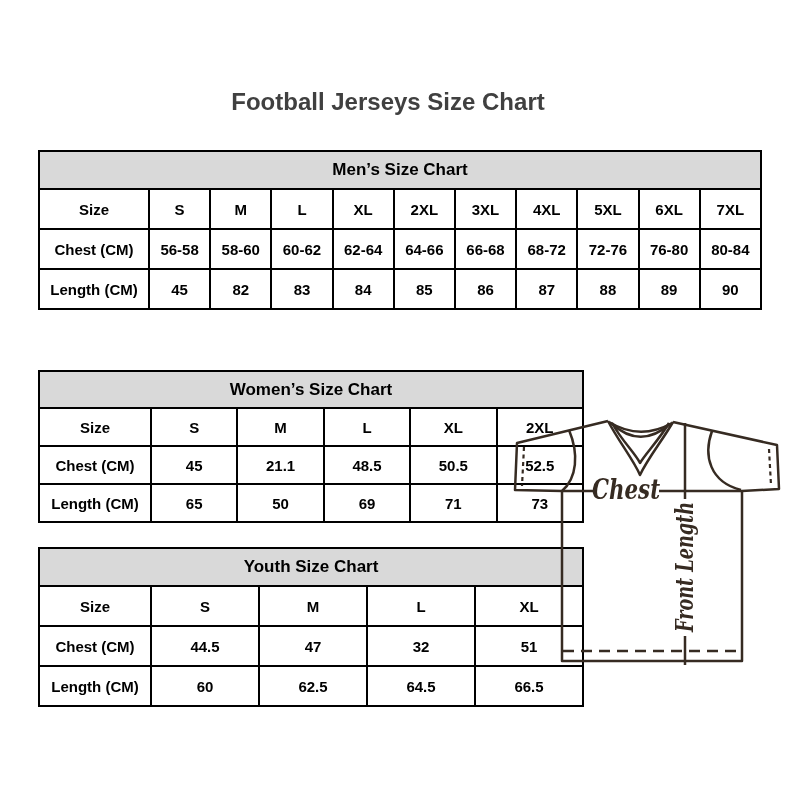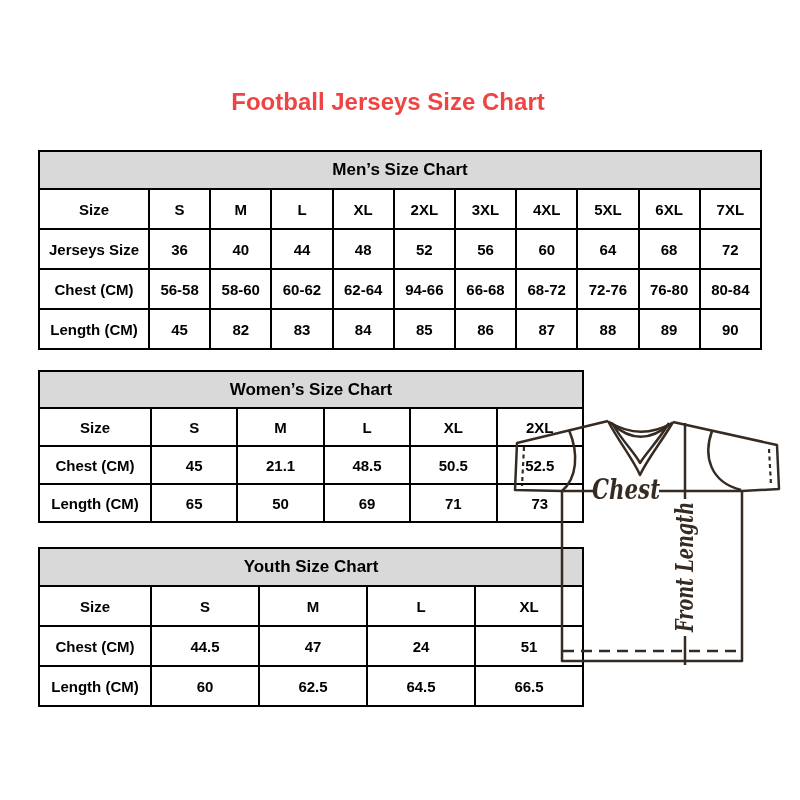--- a/index.html
+++ b/index.html
@@ -7,21 +7,21 @@
     --border:#000000;
     --line:#362b22;
   }
   html,body{margin:0;padding:0;background:#ffffff;}
   .page{
     position:relative;width:800px;height:800px;background:#ffffff;overflow:hidden;
     font-family:"Liberation Sans",sans-serif;color:#000;
   }
   .title{
     position:absolute;top:88px;left:0;width:776px;margin:0;
-    text-align:center;font-size:24px;font-weight:bold;color:#ef4444;
+    text-align:center;font-size:24px;font-weight:bold;color:#404040;
   }
   .tbl{border-collapse:collapse;table-layout:fixed;background:#fff;}
   .tbl th,.tbl td{
     border:2px solid var(--border);
     text-align:center;vertical-align:middle;
     font-weight:bold;color:#000;padding:0;overflow:hidden;white-space:nowrap;
   }
   .tbl th{background:var(--header-bg);font-size:17px;}
   .tbl td{font-size:15px;}
   .pos-men{position:absolute;left:38px;top:150px;}
@@ -83,39 +83,26 @@
             <td>L</td>
             <td>XL</td>
             <td>2XL</td>
             <td>3XL</td>
             <td>4XL</td>
             <td>5XL</td>
             <td>6XL</td>
             <td>7XL</td>
           </tr>
           <tr>
-            <td>Jerseys Size</td>
-            <td>36</td>
-            <td>40</td>
-            <td>44</td>
-            <td>48</td>
-            <td>52</td>
-            <td>56</td>
-            <td>60</td>
-            <td>64</td>
-            <td>68</td>
-            <td>72</td>
-          </tr>
-          <tr>
             <td>Chest (CM)</td>
             <td>56-58</td>
             <td>58-60</td>
             <td>60-62</td>
             <td>62-64</td>
-            <td>94-66</td>
+            <td>64-66</td>
             <td>66-68</td>
             <td>68-72</td>
             <td>72-76</td>
             <td>76-80</td>
             <td>80-84</td>
           </tr>
           <tr>
             <td>Length (CM)</td>
             <td>45</td>
             <td>82</td>
@@ -195,21 +182,21 @@
             <td>Size</td>
             <td>S</td>
             <td>M</td>
             <td>L</td>
             <td>XL</td>
           </tr>
           <tr>
             <td>Chest (CM)</td>
             <td>44.5</td>
             <td>47</td>
-            <td>24</td>
+            <td>32</td>
             <td>51</td>
           </tr>
           <tr>
             <td>Length (CM)</td>
             <td>60</td>
             <td>62.5</td>
             <td>64.5</td>
             <td>66.5</td>
           </tr>
         </tbody>

